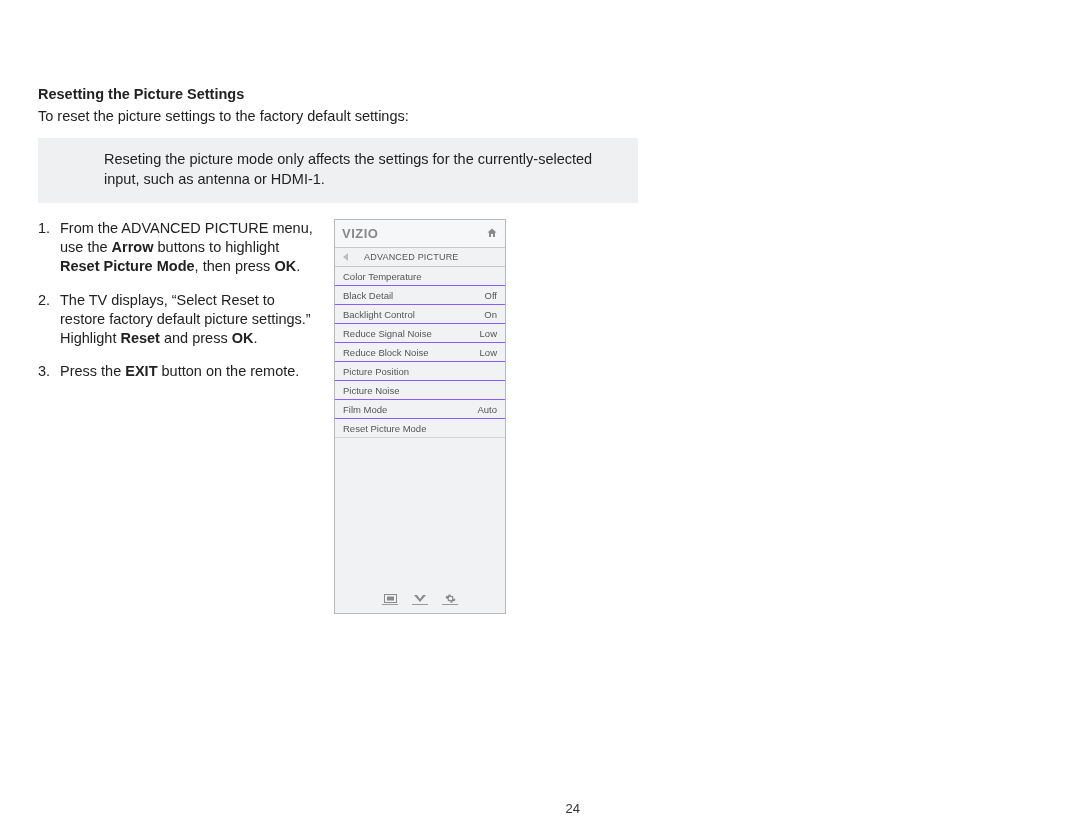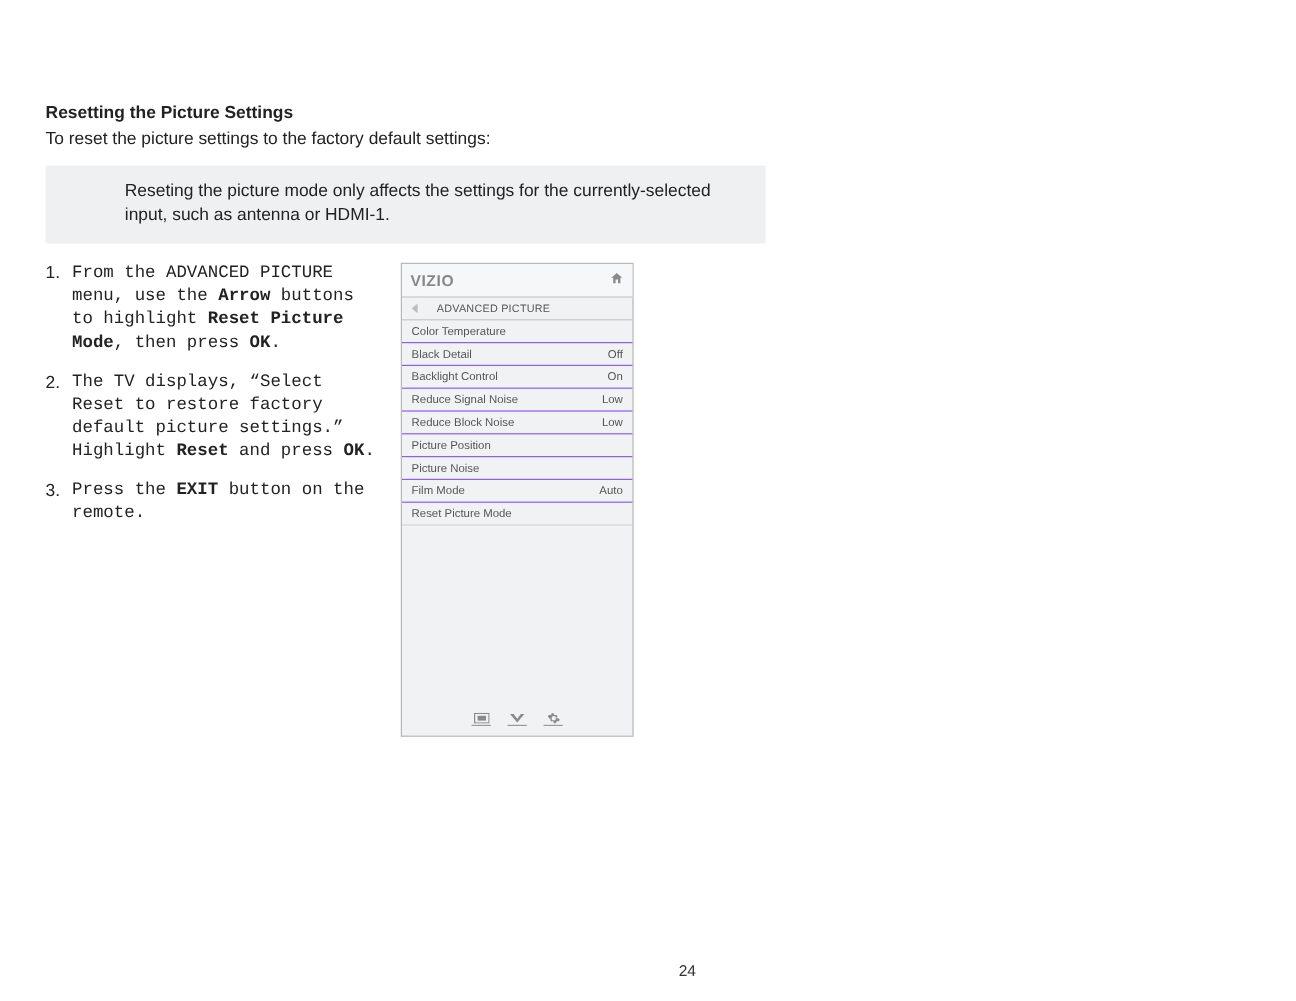--- a/index.html
+++ b/index.html
@@ -43,25 +43,25 @@
     line-height: 1.32;
   }
   .step {
     display: flex;
     margin-bottom: 14px;
   }
   .step-num {
     width: 22px;
     flex-shrink: 0;
   }
-  .step-body { flex: 1; font-family: Liberation Mono, monospace; }
+  .step-body { flex: 1; }
   .b { font-weight: bold; }
 
   .panel {
-    width: 194px;
+    width: 172px;
     border: 1px solid #b8b8b8;
     background: #f1f2f3;
     font-size: 9.5px;
     color: #555;
     display: flex;
     flex-direction: column;
   }
   .panel-header {
     display: flex;
     align-items: center;

